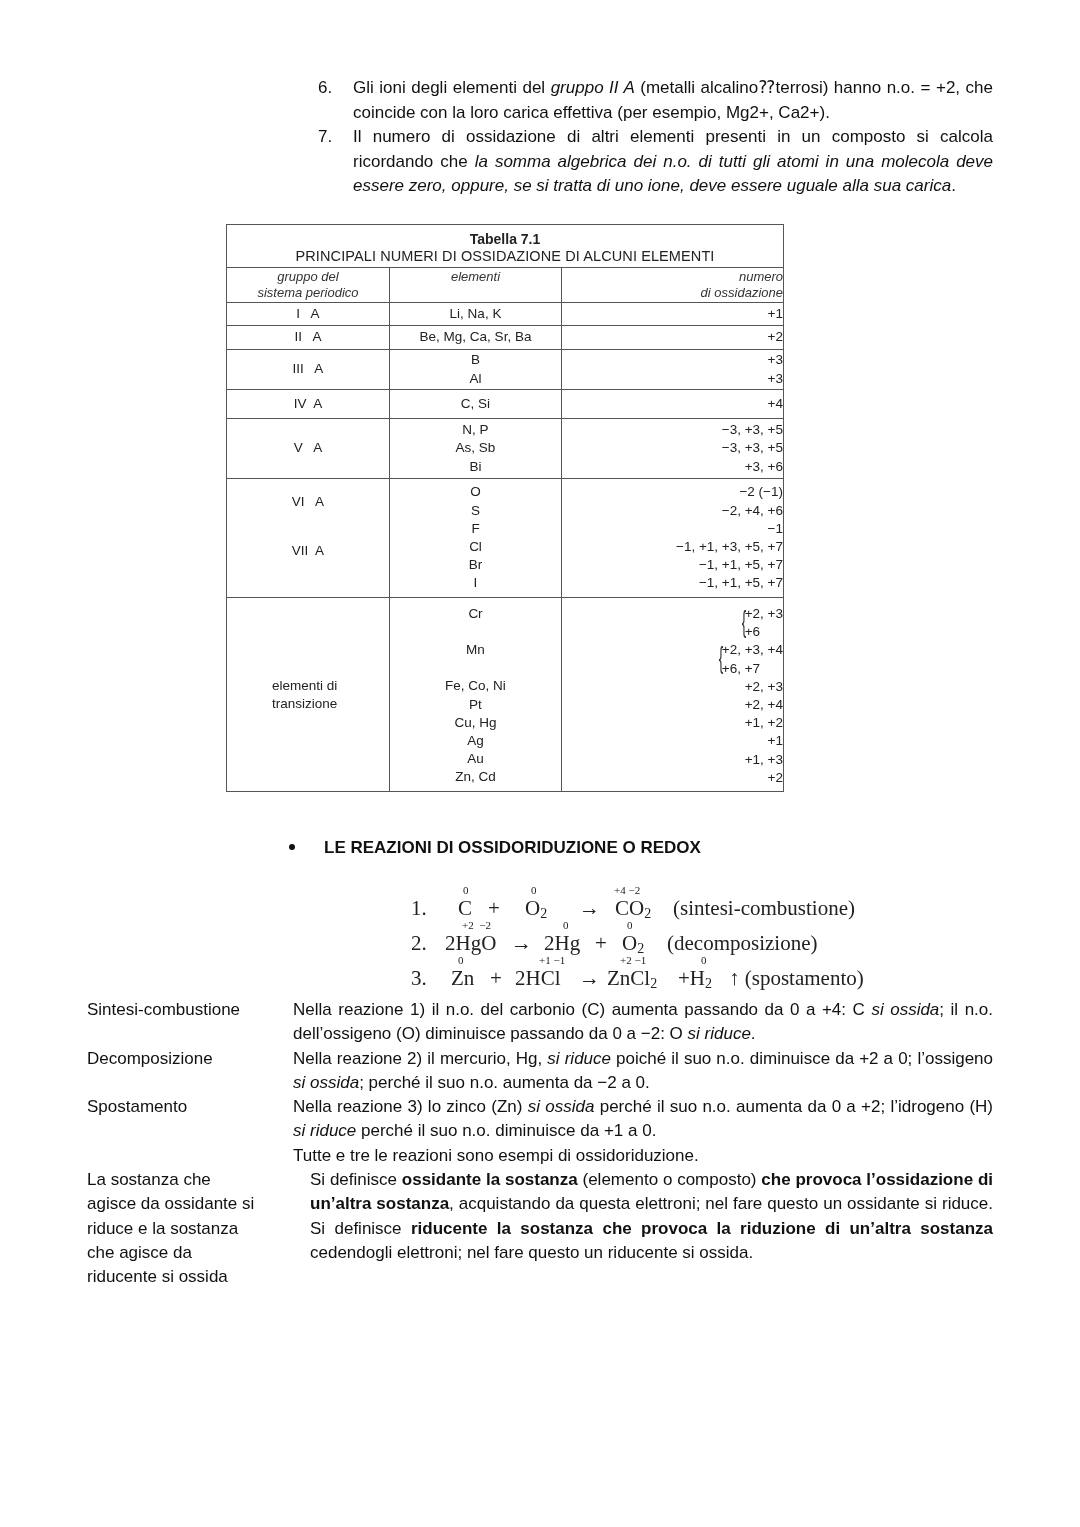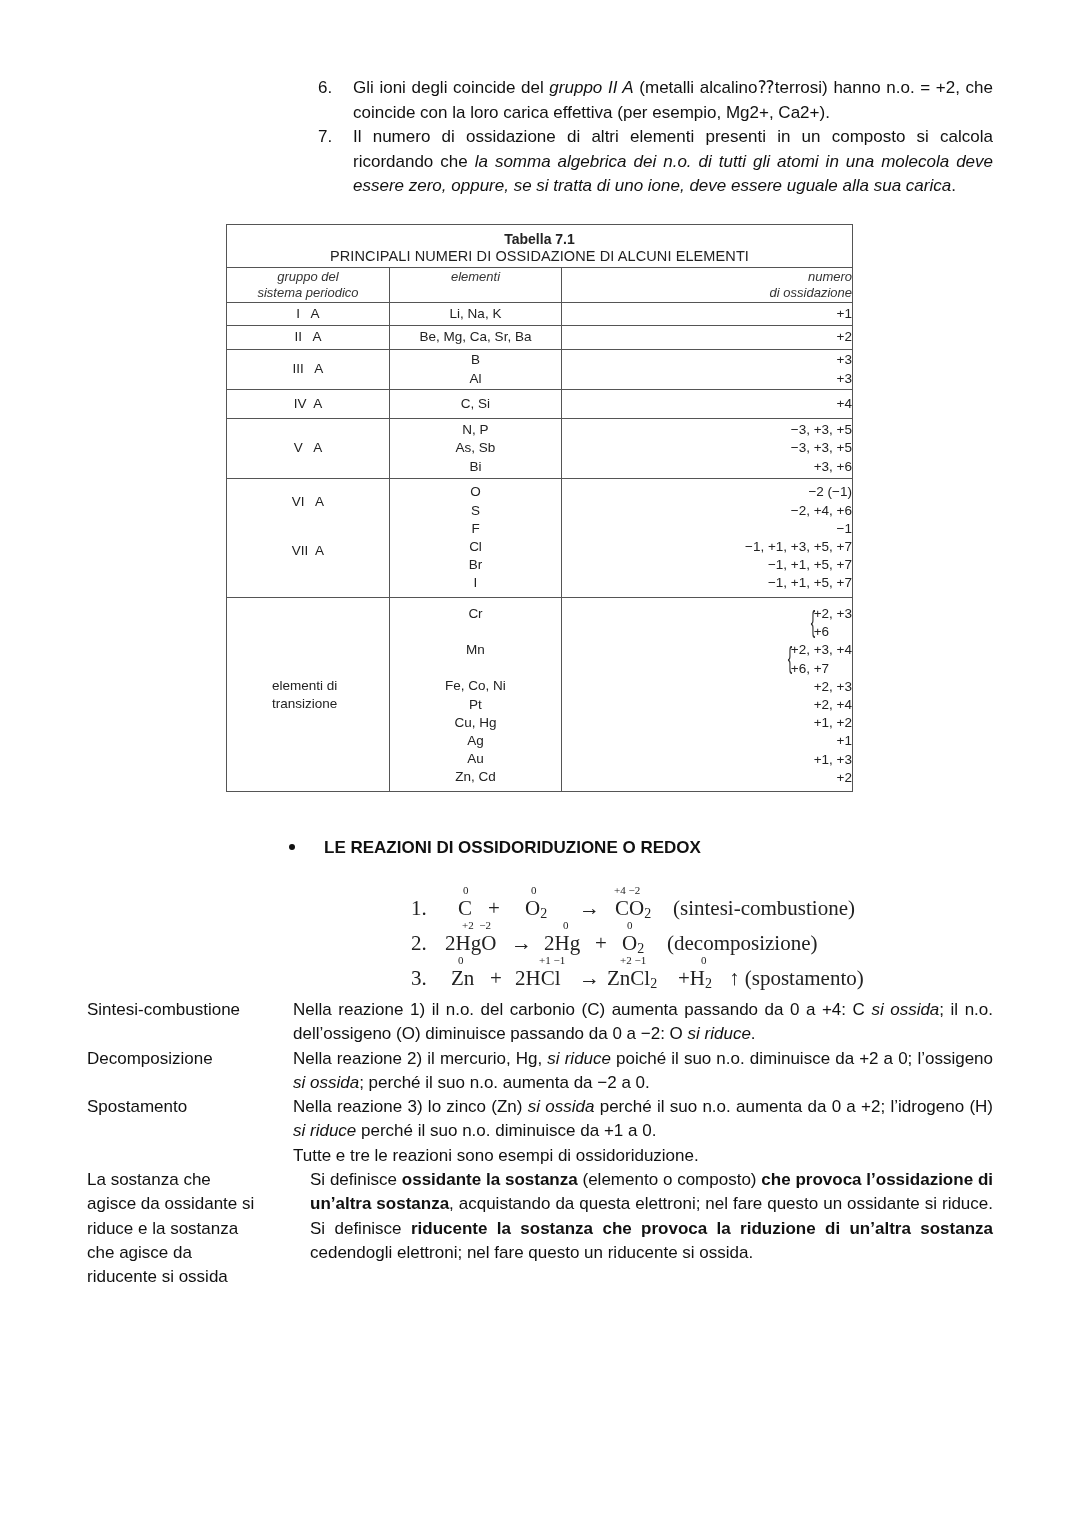--- a/index.html
+++ b/index.html
@@ -7,21 +7,21 @@
   .calibri { font-family: "Liberation Sans", "DejaVu Sans", sans-serif; }
   .serif { font-family: "Liberation Serif", "DejaVu Serif", serif; }
 
   
   .list { position: absolute; left: 318px; top: 76px; width: 675px; font-size: 17px; line-height: 24.5px; }
   .li { position: relative; padding-left: 35px; text-align: justify; }
   .li .num { position: absolute; left: 0; top: 0; }
   .li i { font-style: italic; }
 
   
-  .tbl { position: absolute; left: 226px; top: 224px; width: 627px; height: 568px; border: 1.5px solid #555; box-sizing: border-box; font-family: "Liberation Sans", "DejaVu Sans", sans-serif; color: #222; }
+  .tbl { position: absolute; left: 226px; top: 224px; width: 558px; height: 568px; border: 1.5px solid #555; box-sizing: border-box; font-family: "Liberation Sans", "DejaVu Sans", sans-serif; color: #222; }
   .tbl .row { position: absolute; left: 0; right: 0; border-bottom: 1.5px solid #555; box-sizing: border-box; }
   .tbl .row.last { border-bottom: none; }
   .tbl .c { position: absolute; top: 0; bottom: 0; box-sizing: border-box; display: flex; flex-direction: column; justify-content: center; align-items: center; text-align: center; font-size: 13.5px; line-height: 18.2px; }
   .tbl .c1 { left: 0; width: 163px; border-right: 1.5px solid #555; }
   .tbl .c2 { left: 163px; width: 172px; border-right: 1.5px solid #555; }
   .tbl .c3 { left: 335px; right: 0; align-items: flex-end; }
   .tbl .title { text-align: center; padding-top: 6px; }
   .tbl .title .t1 { font-weight: bold; font-size: 14px; line-height: 16px; }
   .tbl .title .t2 { font-size: 14.5px; line-height: 18px; letter-spacing: 0.1px; }
   .tbl .hdr .c { justify-content: flex-start; padding-top: 1px; font-style: italic; font-size: 13px; line-height: 15.5px; color: #333; }
@@ -49,21 +49,21 @@
   .note .body { width: 700px; text-align: justify; }
   .note i { font-style: italic; }
   .note b { font-weight: bold; }
 </style>
 </head>
 <body>
 
 <div class="list calibri">
   <div class="li">
     <span class="num">6.</span>
-    <span>Gli ioni degli coincide del </span><i>gruppo II A</i><span> (metalli alcalino⁇terrosi) hanno n.o. = +2, che coincide con la loro carica effettiva (per esempio, Mg2+, Ca2+).</span>
+    <span>Gli ioni degli elementi del </span><i>gruppo II A</i><span> (metalli alcalino⁇terrosi) hanno n.o. = +2, che coincide con la loro carica effettiva (per esempio, Mg2+, Ca2+).</span>
   </div>
   <div class="li">
     <span class="num">7.</span>
     <span>Il numero di ossidazione di altri elementi presenti in un composto si calcola ricordando che </span><i>la somma algebrica dei n.o. di tutti gli atomi in una molecola deve essere zero, oppure, se si tratta di uno ione, deve essere uguale alla sua carica</i><span>.</span>
   </div>
 </div>
 
 <div class="tbl">
   <div class="row title" style="top:0;height:43px;">
     <div class="t1">Tabella 7.1</div>

